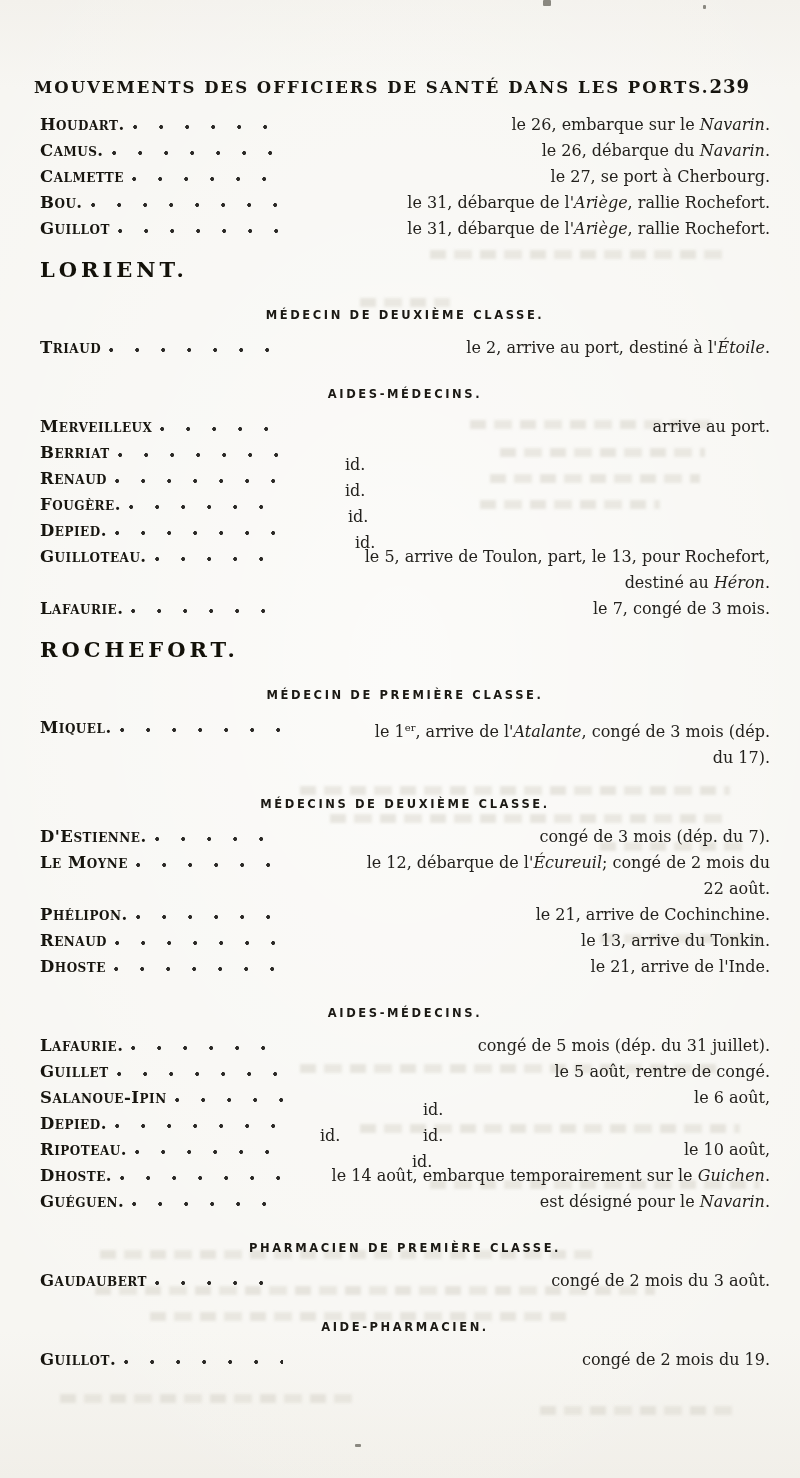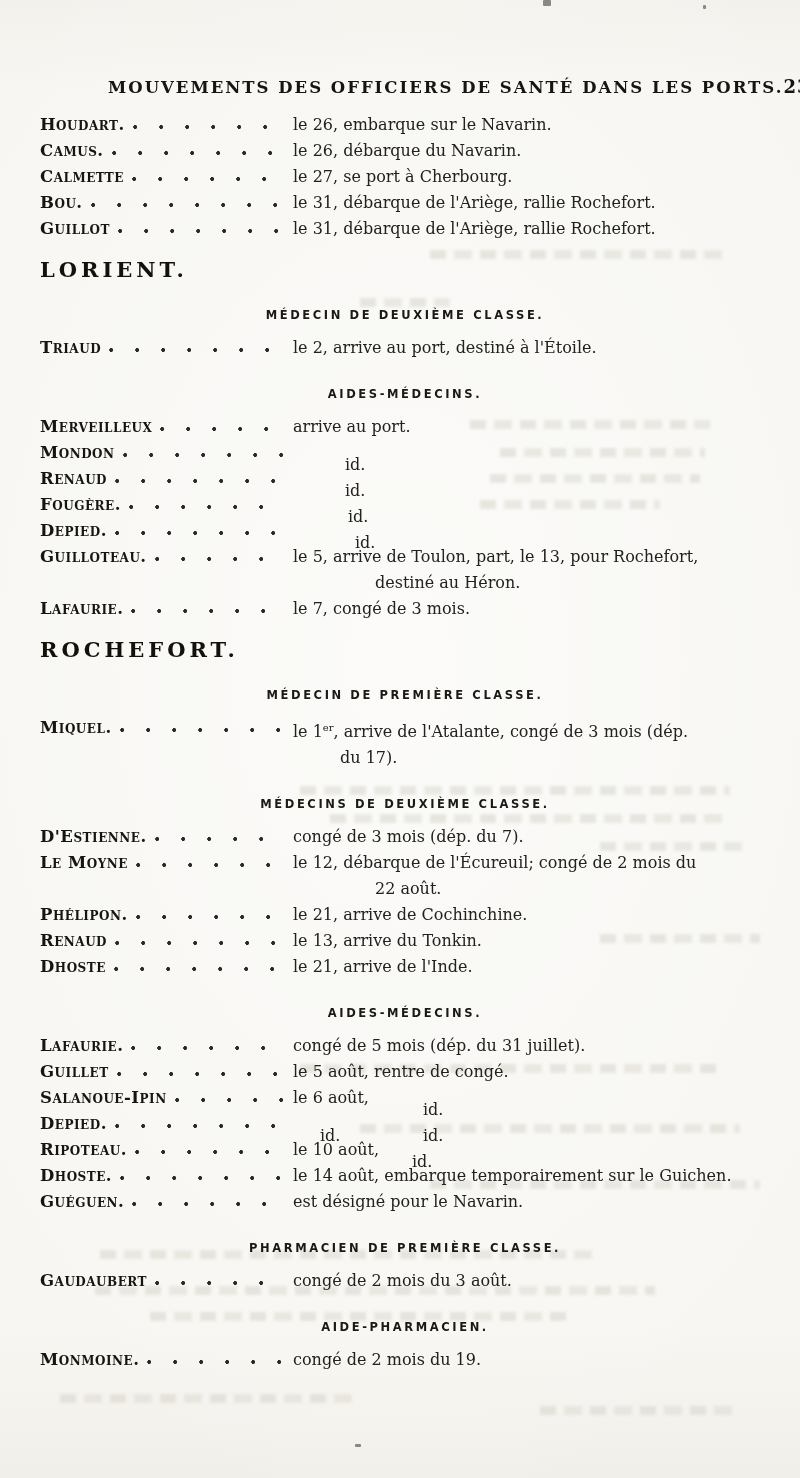--- a/index.html
+++ b/index.html
@@ -8,40 +8,40 @@
     position:relative;width:800px;height:1478px;margin:0 auto;overflow:hidden;
     background:
       radial-gradient(ellipse 120% 100% at 50% 45%, rgba(255,255,255,0.55), rgba(0,0,0,0) 60%),
       linear-gradient(180deg,#f3f1ec 0%,#f7f6f2 6%,#f7f6f2 90%,#f1efe9 100%);
     background-color:#f6f5f0;
     color:#211f1c;
   }
   #inner{position:relative;padding:76px 30px 0 40px;z-index:3;}
 
   
-  .hdr{display:flex;align-items:baseline;justify-content:flex-start;margin:0 0 15px 0;}
+  .hdr{display:flex;align-items:baseline;justify-content:flex-end;margin:0 0 15px 0;}
   .hdr-title{
     margin-left:68px;font-size:16.5px;font-weight:700;letter-spacing:2px;
     color:#17150f;white-space:nowrap;
   }
   .hdr-page{font-size:18px;font-weight:700;letter-spacing:1px;margin-right:20px;color:#17150f;}
 
   
-  .entry{display:flex;align-items:flex-start;line-height:26px;font-size:16px;}
+  .entry{display:flex;align-items:flex-start;line-height:26px;font-size:16px;text-align:right;}
   .name{
     white-space:nowrap;font-variant:small-caps;font-weight:700;font-size:16.5px;
     letter-spacing:0.5px;color:#17150f;
   }
   .leader{
     flex:1;height:26px;margin:0 10px 0 8px;
     background-image:radial-gradient(circle at 2.2px 15px,#2b2926 1.7px,rgba(0,0,0,0) 2.2px);
     background-size:26px 26px;background-repeat:repeat-x;
   }
   .desc{width:477px;position:relative;color:#23211d;}
-  .it{}
+  .it{font-style:italic;}
   .sup{font-size:10px;vertical-align:super;letter-spacing:0;}
   .abs{position:absolute;top:12px;white-space:nowrap;}
   .cont{line-height:26px;}
 
   
   .port{
     text-align:left;font-size:21px;font-weight:800;letter-spacing:4px;
     margin:15px 0 5px 0;color:#131109;
   }
   .rank{
@@ -99,21 +99,21 @@
           <span class="leader"></span>
           <span class="desc"><span>le 2, arrive au port, destiné à l'</span><span class="it">Étoile</span><span>.</span></span>
         </div>
         <div class="rank">AIDES-MÉDECINS.</div>
         <div class="entry">
           <span class="name">Merveilleux</span>
           <span class="leader"></span>
           <span class="desc"><span>arrive au port.</span></span>
         </div>
         <div class="entry">
-          <span class="name">Mondon</span>
+          <span class="name">Berriat</span>
           <span class="leader"></span>
           <span class="desc">
             <span class="abs" style="left: 52px;">id.</span>
           </span>
         </div>
         <div class="entry">
           <span class="name">Renaud</span>
           <span class="leader"></span>
           <span class="desc">
             <span class="abs" style="left: 52px;">id.</span>
@@ -216,21 +216,21 @@
           <span class="desc"><span>est désigné pour le </span><span class="it">Navarin</span><span>.</span></span>
         </div>
         <div class="rank">PHARMACIEN DE PREMIÈRE CLASSE.</div>
         <div class="entry">
           <span class="name">Gaudaubert</span>
           <span class="leader"></span>
           <span class="desc"><span>congé de 2 mois du 3 août.</span></span>
         </div>
         <div class="rank">AIDE-PHARMACIEN.</div>
         <div class="entry">
-          <span class="name">Monmoine.</span>
+          <span class="name">Guillot.</span>
           <span class="leader"></span>
           <span class="desc"><span>congé de 2 mois du 19.</span></span>
         </div>
       </div>
   </div>
 <div class="ghost" style="left: 430px; top: 250px; width: 300px;"></div>
     <div class="ghost" style="left: 360px; top: 298px; width: 90px;"></div>
     <div class="ghost" style="left: 470px; top: 420px; width: 240px;"></div>
     <div class="ghost" style="left: 500px; top: 448px; width: 205px;"></div>
     <div class="ghost" style="left: 490px; top: 474px; width: 210px;"></div>

